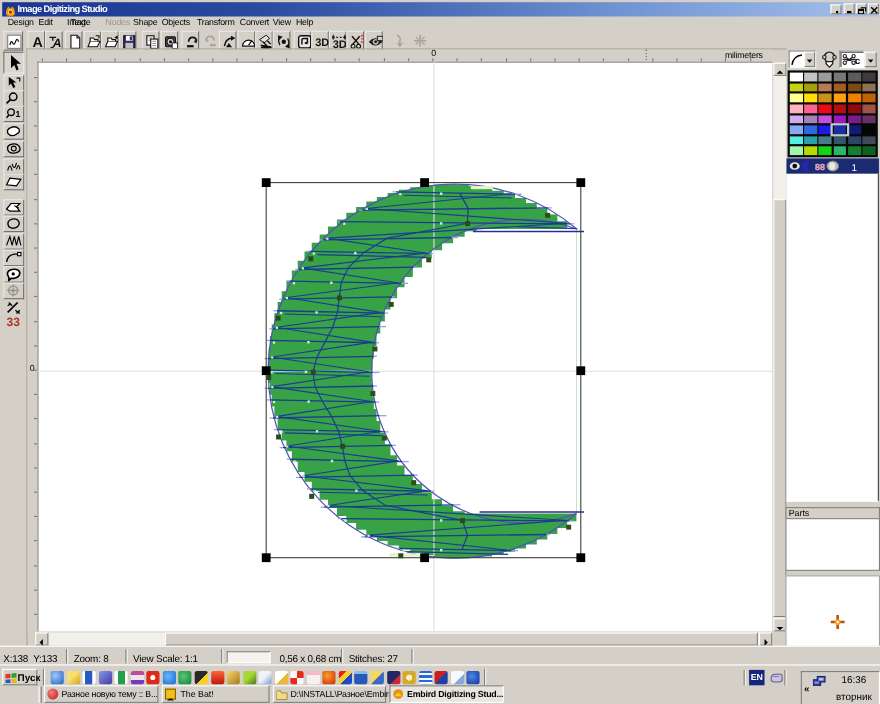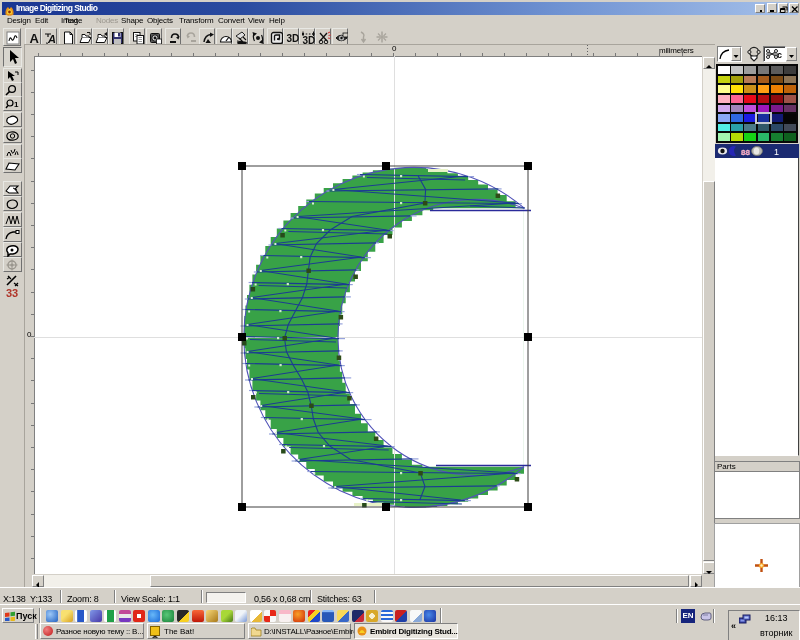--- a/index.html
+++ b/index.html
@@ -663,21 +663,21 @@
 <div class="groove" style="left:60px;top:2px;height:13px;"></div>
 <div class="groove" style="left:114px;top:2px;height:13px;"></div>
 <div class="groove" style="left:201px;top:2px;height:13px;"></div>
 <div class="groove" style="left:310px;top:2px;height:13px;"></div>
 <div class="groove" style="left:374px;top:2px;height:13px;"></div>
 <span style="position:absolute;left:3px;top:6px;">X:138&nbsp;&nbsp;Y:133</span>
 <span style="position:absolute;left:67px;top:6px;">Zoom: 8</span>
 <span style="position:absolute;left:121px;top:6px;">View Scale: 1:1</span>
 <div class="abs sunken" style="left:206px;top:4px;width:40px;height:11px;background:#f4f2ee;"></div>
 <span style="position:absolute;left:254px;top:6px;">0,56 x 0,68 cm</span>
-<span style="position:absolute;left:317px;top:6px;">Stitches: 63</span>
+<span style="position:absolute;left:317px;top:6px;">Stitches: 27</span>
 </div>
 
 <div class="abs" style="left:0px;top:604px;width:800px;height:24px;background:#d4d0c8;border-top:1px solid #fff;">
 
 <div class="abs btn" style="left:2px;top:3px;width:32px;height:15px;">
 <svg width="12" height="11" style="position:absolute;left:1px;top:1px;">
         <g transform="skewY(-6)">
           <rect x="1" y="3" width="4.5" height="4" fill="#e03818"></rect>
           <rect x="6.5" y="3" width="4.5" height="4" fill="#30a030"></rect>
           <rect x="1" y="8" width="4.5" height="4" fill="#2858c8"></rect>
@@ -750,16 +750,16 @@
     </svg>
 <div class="groove" style="left:713px;top:4px;height:14px;"></div>
 <div class="abs" style="left:728px;top:5px;width:72px;height:31px;border:1px solid;border-color:#808080 #fff #fff #808080;">
 <span style="position:absolute;left:2px;top:10px;font-size:9px;font-weight:bold;">«</span>
 <svg width="12" height="12" style="position:absolute;left:10px;top:3px;">
         <rect x="0" y="4" width="7" height="5" fill="#3844a8" stroke="#181c60"></rect>
         <rect x="4" y="1" width="7" height="5" fill="#5868c8" stroke="#181c60"></rect>
         <rect x="5.5" y="2.5" width="4" height="2" fill="#b8c8f8"></rect>
         <rect x="1.5" y="5.5" width="4" height="2" fill="#8898e8"></rect>
       </svg>
-<span style="position:absolute;left:36px;top:2px;font-size:9px;">16:13</span>
+<span style="position:absolute;left:36px;top:2px;font-size:9px;">16:36</span>
 <span style="position:absolute;left:31px;top:17px;font-size:9px;">вторник</span>
 </div>
 </div>
 
 </body></html>

